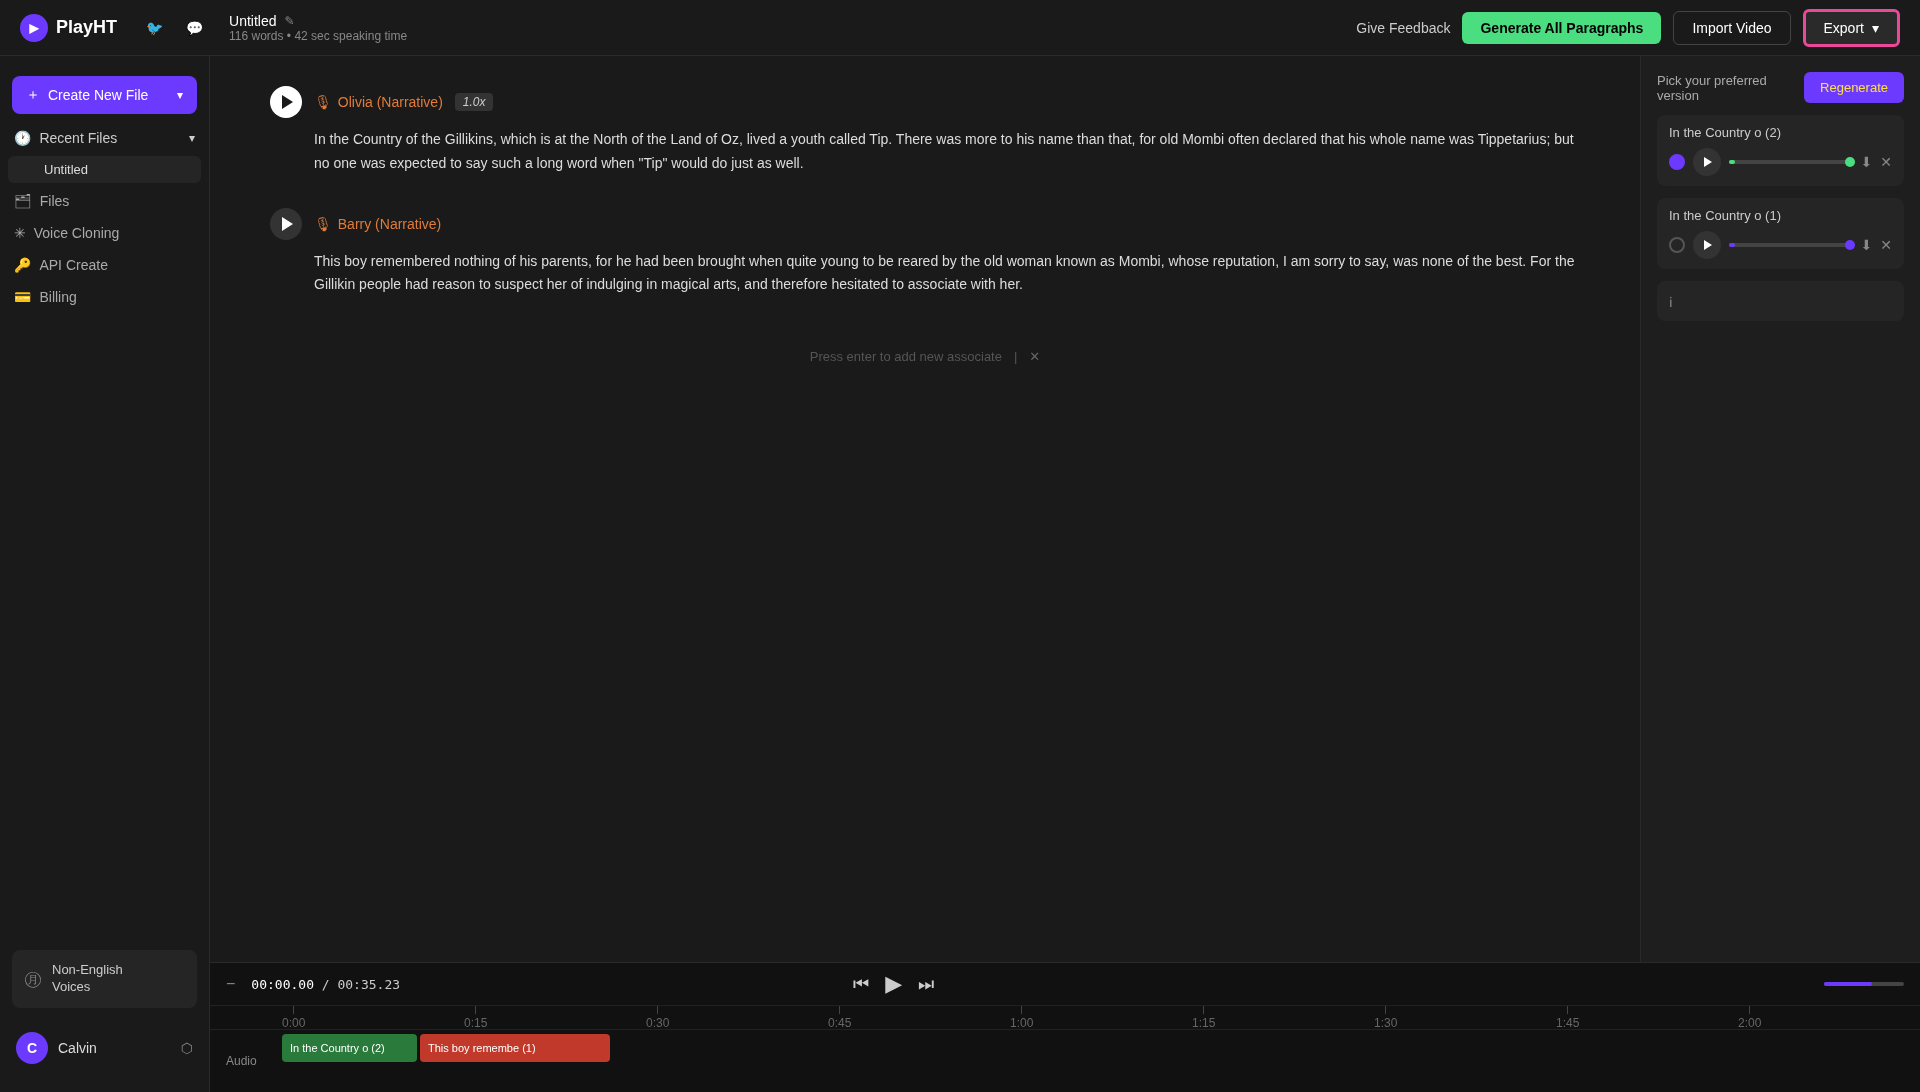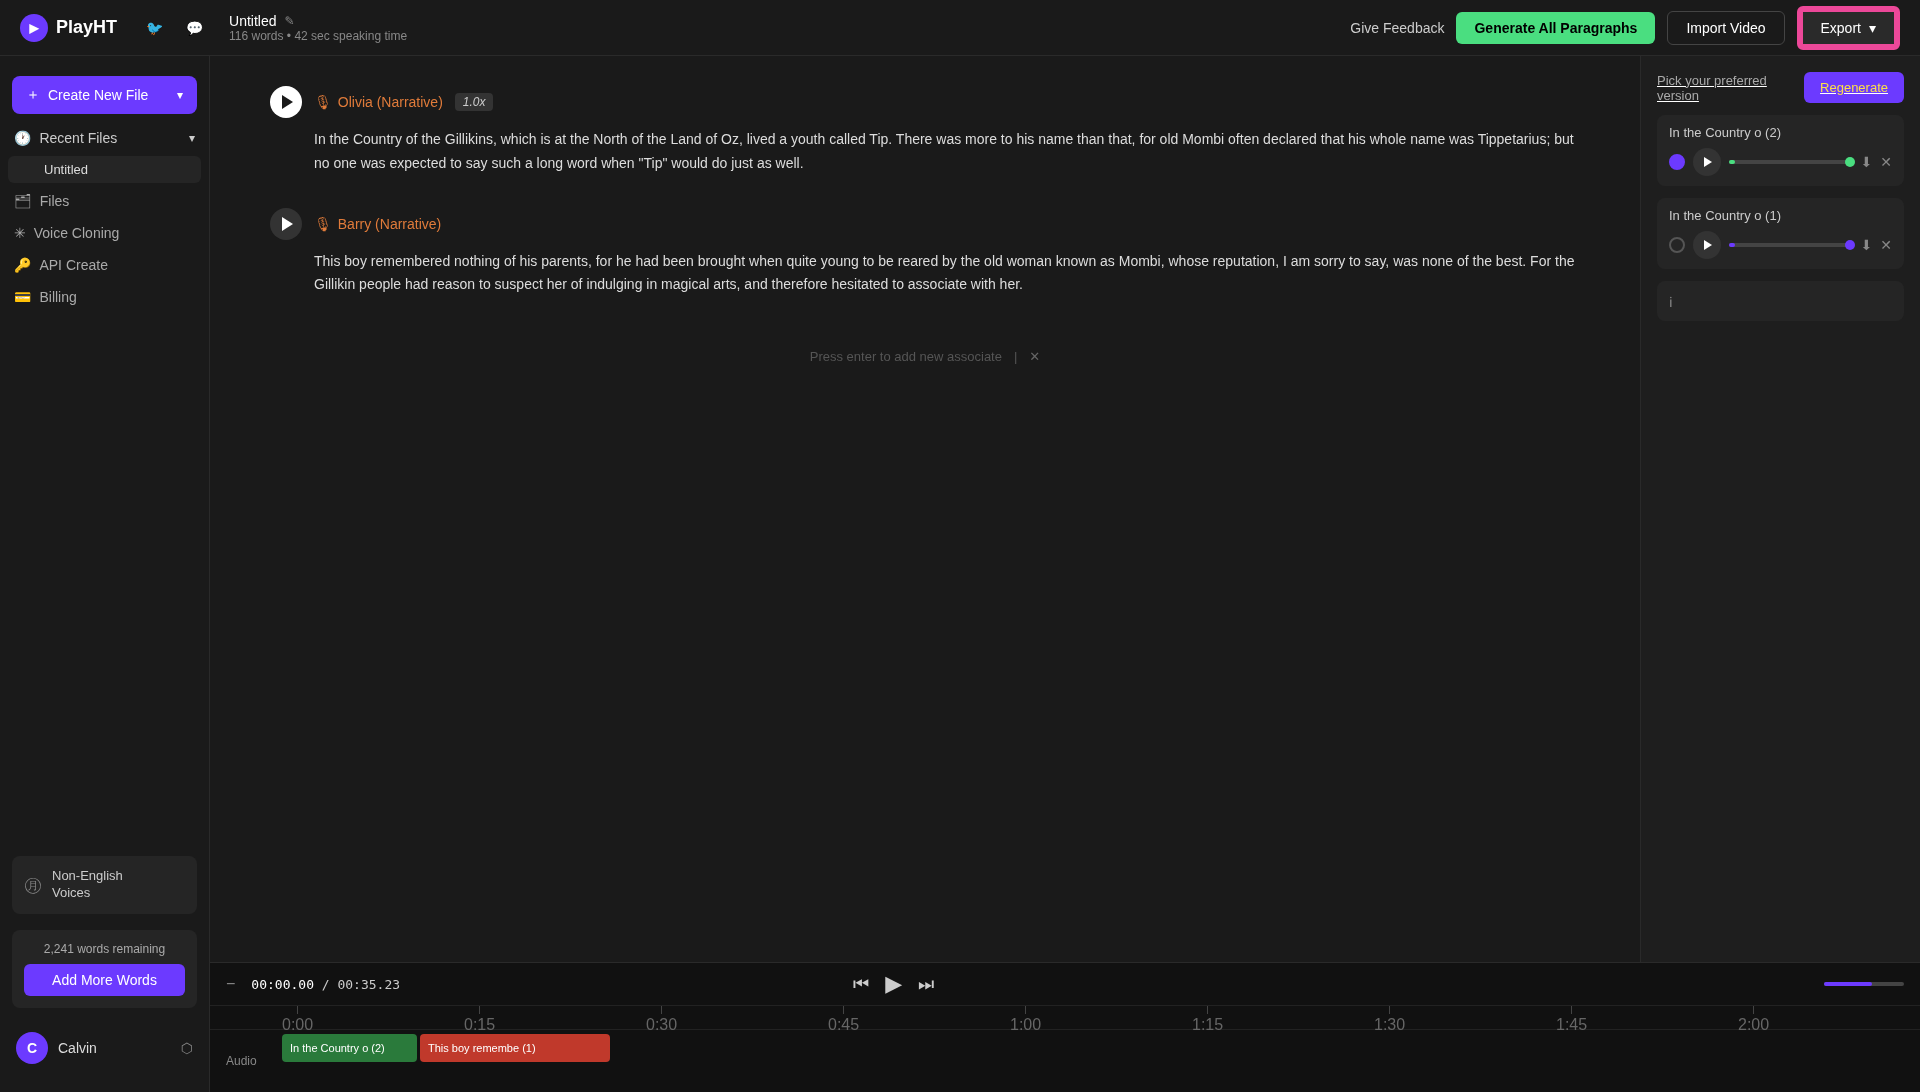--- a/index.html
+++ b/index.html
@@ -13,21 +13,21 @@
     .social-icons { display: flex; gap: 12px; align-items: center; margin-right: auto; }
     .social-icon { width: 28px; height: 28px; border-radius: 50%; display: flex; align-items: center; justify-content: center; color: #aaa; font-size: 14px; cursor: pointer; }
     .topbar-center { display: flex; flex-direction: column; align-items: flex-start; flex: 1; margin-left: 20px; }
     .topbar-title { display: flex; align-items: center; gap: 8px; font-size: 14px; font-weight: 500; color: #fff; }
     .topbar-title .edit-icon { color: #888; font-size: 12px; cursor: pointer; }
     .topbar-meta { font-size: 12px; color: #888; }
     .topbar-actions { display: flex; align-items: center; gap: 12px; }
     .btn-feedback { background: transparent; border: none; color: #ccc; cursor: pointer; font-size: 14px; }
     .btn-generate { background: #4ade80; color: #000; border: none; padding: 8px 18px; border-radius: 6px; font-size: 14px; font-weight: 600; cursor: pointer; }
     .btn-import { background: transparent; border: 1px solid #444; color: #fff; padding: 8px 18px; border-radius: 6px; font-size: 14px; cursor: pointer; }
-    .btn-export { background: #2a2a2a; border: 6px solid #ec4899; color: #fff; padding: 8px 18px; border-radius: 6px; font-size: 14px; cursor: pointer; display: flex; align-items: center; gap: 8px; }
+    .btn-export { background: #2a2a2a; border: 3px solid #ec4899; color: #fff; padding: 8px 18px; border-radius: 6px; font-size: 14px; cursor: pointer; display: flex; align-items: center; gap: 8px; }
 
     
     .main-layout { display: flex; flex: 1; overflow: hidden; }
 
     
     .sidebar { width: 210px; background: #1a1a1a; border-right: 1px solid #2a2a2a; display: flex; flex-direction: column; padding: 12px 0; flex-shrink: 0; }
     .sidebar-btn { margin: 8px 12px; background: #6c3aff; border: none; color: #fff; padding: 10px 14px; border-radius: 8px; font-size: 14px; cursor: pointer; display: flex; align-items: center; gap: 8px; font-weight: 500; }
     .sidebar-btn .chevron { margin-left: auto; font-size: 12px; }
     .sidebar-section { padding: 8px 14px; display: flex; align-items: center; gap: 8px; cursor: pointer; color: #aaa; font-size: 14px; }
     .sidebar-section .icon { font-size: 14px; }
@@ -54,21 +54,21 @@
     .play-btn-circle .play-triangle { width: 0; height: 0; border-top: 7px solid transparent; border-bottom: 7px solid transparent; border-left: 11px solid #1a1a1a; margin-left: 2px; }
     .voice-label { display: flex; align-items: center; gap: 6px; color: #e07b3a; font-size: 14px; font-weight: 500; cursor: pointer; }
     .speed-badge { background: #333; border-radius: 4px; padding: 2px 8px; font-size: 12px; color: #ccc; font-style: italic; }
     .paragraph-text { color: #ddd; line-height: 1.7; font-size: 14px; padding-left: 44px; }
     .barry-label { color: #e07b3a; }
     .press-enter-bar { display: flex; align-items: center; justify-content: center; gap: 12px; color: #555; font-size: 13px; padding: 20px; }
     .press-enter-bar .close-x { cursor: pointer; color: #666; }
 
     
     .regen-panel { width: 280px; background: #1e1e1e; border-left: 1px solid #2a2a2a; padding: 16px; display: flex; flex-direction: column; gap: 12px; flex-shrink: 0; }
-    .regen-header { display: flex; align-items: center; justify-content: space-between; text-decoration: underline; }
+    .regen-header { display: flex; align-items: center; justify-content: space-between; }
     .regen-title { font-size: 13px; color: #aaa; }
     .btn-regenerate { background: #6c3aff; border: none; color: #fde047; padding: 8px 16px; border-radius: 6px; font-size: 13px; cursor: pointer; font-weight: 500; }
     .version-item { background: #252525; border-radius: 8px; padding: 10px 12px; }
     .version-title { font-size: 13px; color: #ccc; margin-bottom: 8px; }
     .version-controls { display: flex; align-items: center; gap: 8px; }
     .radio-dot { width: 16px; height: 16px; border-radius: 50%; border: 2px solid #555; flex-shrink: 0; }
     .radio-dot.selected { background: #6c3aff; border-color: #6c3aff; }
     .mini-play { width: 28px; height: 28px; border-radius: 50%; background: #333; display: flex; align-items: center; justify-content: center; cursor: pointer; flex-shrink: 0; }
     .mini-play .tri { width: 0; height: 0; border-top: 5px solid transparent; border-bottom: 5px solid transparent; border-left: 8px solid #fff; margin-left: 2px; }
     .progress-bar-wrap { flex: 1; height: 4px; background: #444; border-radius: 2px; position: relative; }
@@ -90,21 +90,21 @@
     .tl-time .current { color: #fff; }
     .tl-center-controls { display: flex; align-items: center; gap: 16px; margin: 0 auto; }
     .tl-btn { background: transparent; border: none; color: #ccc; cursor: pointer; font-size: 18px; }
     .tl-volume { display: flex; align-items: center; gap: 8px; margin-left: auto; }
     .volume-slider { width: 80px; height: 4px; background: #444; border-radius: 2px; position: relative; }
     .volume-fill { width: 60%; height: 4px; background: #6c3aff; border-radius: 2px; }
     .tl-ruler { height: 24px; background: #111; display: flex; align-items: center; padding: 0 0 0 72px; border-bottom: 1px solid #222; }
     .tl-ruler-ticks { flex: 1; display: flex; align-items: center; position: relative; height: 24px; }
     .tl-tick { position: absolute; top: 0; display: flex; flex-direction: column; align-items: center; }
     .tl-tick-line { width: 1px; height: 8px; background: #444; }
-    .tl-tick-label { font-size: 16px; color: #666; margin-top: 2px; }
+    .tl-tick-label { font-size: 12px; color: #666; margin-top: 2px; }
     .tl-tracks { flex: 1; display: flex; }
     .tl-label-col { width: 72px; display: flex; align-items: center; padding-left: 16px; font-size: 12px; color: #888; flex-shrink: 0; }
     .tl-track-area { flex: 1; background: #111; position: relative; overflow: hidden; }
     .tl-clip { position: absolute; top: 4px; height: 28px; border-radius: 4px; display: flex; align-items: center; padding: 0 8px; font-size: 11px; color: #fff; font-weight: 500; white-space: nowrap; overflow: hidden; cursor: pointer; }
     .tl-clip-green { background: #2a7a3b; }
     .tl-clip-red { background: #c0392b; }
   </style>
 </head>
 <body>
 
@@ -171,24 +171,20 @@
     </div>
 
     <div class="sidebar-spacer"></div>
 
     <div class="sidebar-non-english">
       <span class="ne-icon">㊊</span>
       <span class="ne-text" style="white-space:pre-line;">Non-English
 Voices</span>
     </div>
 
-    <div class="sidebar-words">
-      <div class="words-count">2,241 words remaining</div>
-      <button class="btn-add-words">Add More Words</button>
-    </div>
 
     <div class="sidebar-user">
       <div class="user-avatar">C</div>
       <span class="user-name">Calvin</span>
       <span class="user-export-icon">⬡</span>
     </div>
   </div>
 
   <div class="content-area">
 

